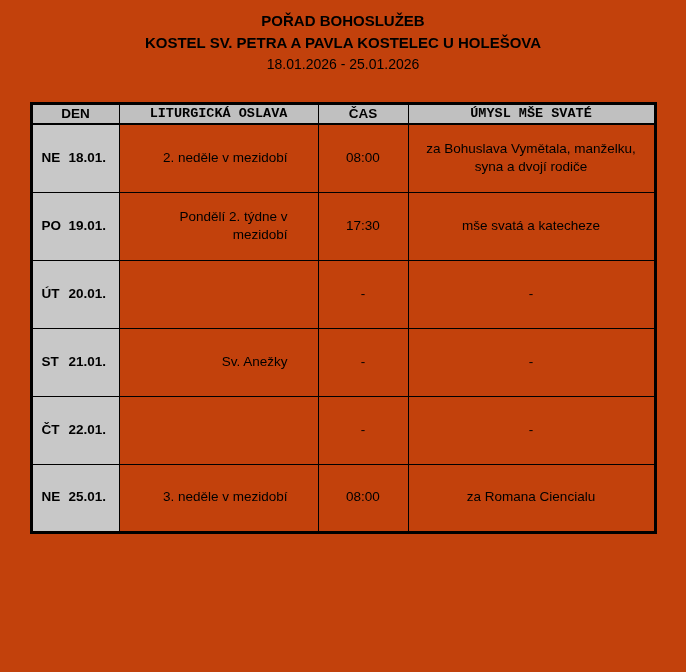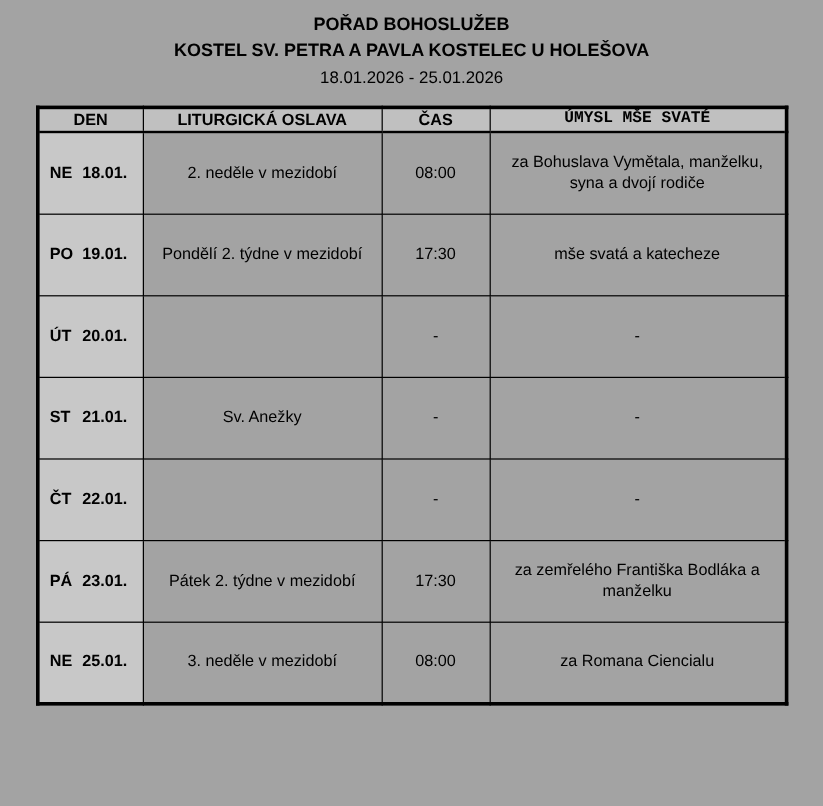--- a/index.html
+++ b/index.html
@@ -7,70 +7,70 @@
     margin: 0;
     padding: 0;
     background: #ffffff;
   }
   .page {
     width: 686px;
     height: 672px;
     padding-top: 10px;
     font-family: "Liberation Sans", sans-serif;
     color: #000;
-    background: #a3a3a3;
+    background: #c2410c;
   }
   .title, .subtitle {
     text-align: center;
     font-weight: bold;
     font-size: 15px;
     line-height: 1.45;
   }
   .daterange {
     text-align: center;
     font-size: 14px;
     line-height: 1.5;
   }
   table.schedule {
     border-collapse: collapse;
     table-layout: fixed;
     width: 624px;
-    margin: 13px auto 0 auto;
+    margin: 27px auto 0 auto;
     border: 3px solid var(--border-color, #000);
   }
   .schedule th {
     background: var(--header-bg, #c0c0c0);
     border: 1px solid var(--border-color, #000);
     border-bottom: 2px solid var(--border-color, #000);
     font-size: 13.5px;
     font-weight: bold;
     height: 21px;
     padding: 1px 4px;
     text-align: center;
   }
   .schedule th:nth-child(1) { width: 88px; }
-  .schedule th:nth-child(2) { width: 199px; }
+  .schedule th:nth-child(2) { width: 199px; font-family: Liberation Mono, monospace; }
   .schedule th:nth-child(3) { width: 90px; }
   .schedule th:nth-child(4) { width: 247px; font-family: Liberation Mono, monospace; }
   .schedule td {
     border: 1px solid var(--border-color, #000);
     font-size: 13.5px;
     text-align: center;
     vertical-align: middle;
     height: 68px;
     padding: 2px 6px;
     line-height: 1.35;
   }
   .schedule td.day-cell {
     background: var(--day-bg, #c8c8c8);
     text-align: left;
     font-weight: bold;
     padding-left: 9px;
   }
-  .schedule td.celebration-cell { padding: 2px 4px; }
+  .schedule td.celebration-cell { padding: 2px 30px; text-align: right; }
   .day-abbr {
     display: inline-block;
     width: 27px;
   }
 </style>
 </head>
 <body>
 
 <div class="page">
   <div class="title">POŘAD BOHOSLUŽEB</div>
@@ -111,26 +111,20 @@
           <td class="time-cell">-</td>
           <td class="intention-cell">-</td>
         </tr>
         <tr>
           <td class="day-cell"><span class="day-abbr">ČT</span><span>22.01.</span></td>
           <td class="celebration-cell"></td>
           <td class="time-cell">-</td>
           <td class="intention-cell">-</td>
         </tr>
         <tr>
-          <td class="day-cell"><span class="day-abbr">PÁ</span><span>23.01.</span></td>
-          <td class="celebration-cell">Pátek 2. týdne v mezidobí</td>
-          <td class="time-cell">17:30</td>
-          <td class="intention-cell">za zemřelého Františka Bodláka a manželku</td>
-        </tr>
-        <tr>
           <td class="day-cell"><span class="day-abbr">NE</span><span>25.01.</span></td>
           <td class="celebration-cell">3. neděle v mezidobí</td>
           <td class="time-cell">08:00</td>
           <td class="intention-cell">za Romana Ciencialu</td>
         </tr>
       </tbody>
   </table>
 </div>
 
 </body></html>

